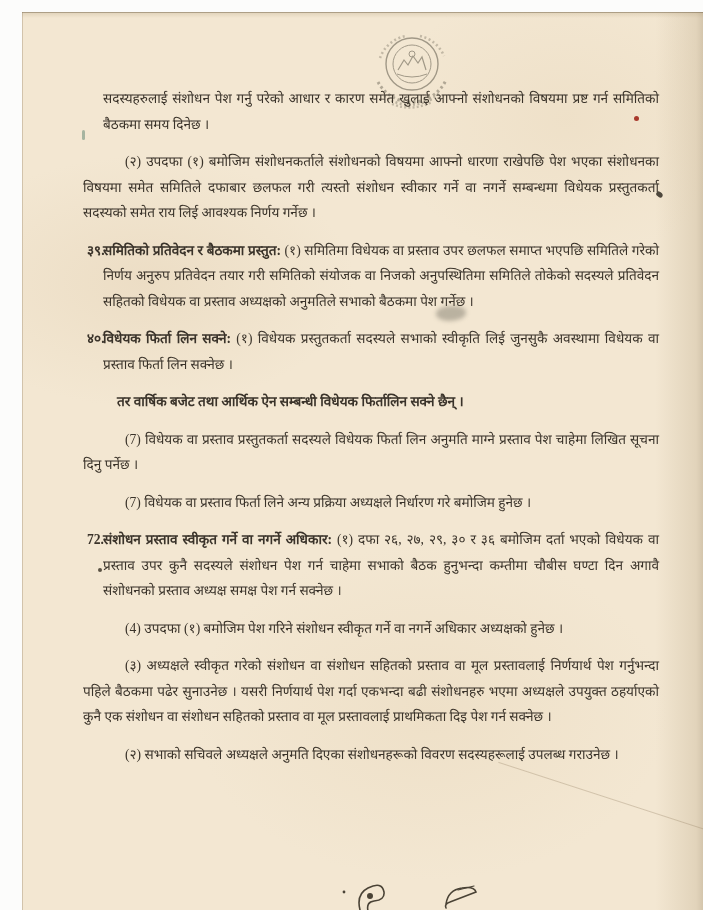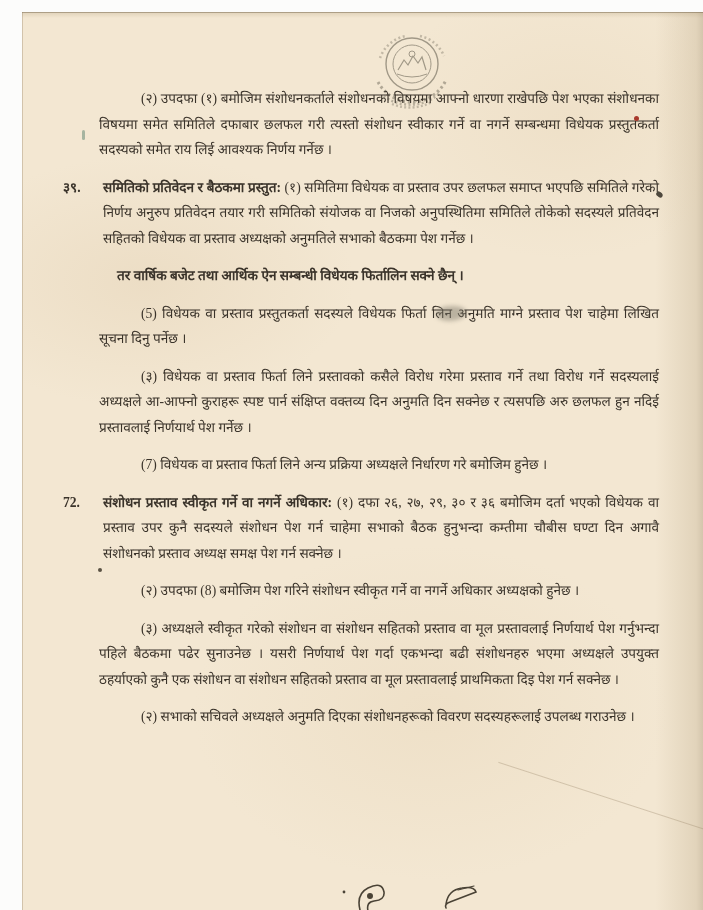--- a/index.html
+++ b/index.html
@@ -20,24 +20,24 @@
       #f3e7d2;
     box-shadow:inset 1px 0 0 rgba(150,130,100,.35), inset 0 1px 0 rgba(110,95,70,.45);
   }
   .doc{
     position:absolute;left:41px;top:74px;width:596px;
     color:#3a332a;font-size:13.6px;line-height:25.5px;
     text-align:justify;
   }
   .block{margin:0 0 12px 0;}
   .section{display:grid;grid-template-columns:40px 1fr;}
-  .sec-num{font-weight:600;}
+  .sec-num{font-weight:600;margin-left:24px;}
   .sec-heading{text-underline-offset:3px;font-weight:600;}
   .cont{margin-left:40px;}
-  .sub{margin-left:36px;text-indent:42px;}
+  .sub{margin-left:20px;text-indent:42px;}
   .proviso{margin-left:40px;text-indent:14px;font-weight:bold;}
   .seal{position:absolute;left:342px;top:12px;width:96px;height:96px;opacity:.62;filter:blur(.4px);}
   .sig{position:absolute;left:286px;top:858px;width:220px;height:44px;}
   .speck{position:absolute;border-radius:50%;}
   .speck.red{left:612px;top:104px;width:5px;height:5px;background:#a8392c;}
   .speck.dark{left:634px;top:180px;width:7px;height:5px;background:#4e483d;transform:rotate(35deg);border-radius:40% 60% 50% 50%;}
   .speck.tiny{left:76px;top:556px;width:4px;height:4px;background:#5a5244;}
   .speck.green{left:60px;top:118px;width:3px;height:10px;background:rgba(90,130,110,.5);border-radius:2px;}
   .smudge{
     position:absolute;left:414px;top:294px;width:30px;height:15px;
@@ -63,44 +63,48 @@
       <circle cx="48" cy="30" r="3" stroke-width="1"></circle>
       <path d="M14,58 a38,38 0 0 0 68,-2" stroke-dasharray="2.5 2.8" stroke-width="3" opacity=".8"></path>
       <path d="M20,72 a34,24 0 0 0 56,-4" stroke-dasharray="2 2.4" stroke-width="2.6" opacity=".7"></path>
       <path d="M16,34 a34,34 0 0 1 26,-22" stroke-dasharray="2 2.6" stroke-width="2.6" opacity=".6"></path>
       <path d="M56,12 a34,34 0 0 1 24,20" stroke-dasharray="2 2.6" stroke-width="2.6" opacity=".6"></path>
       <path d="M28,80 q20,8 40,-2" stroke-dasharray="2 2.2" stroke-width="2.4" opacity=".6"></path>
     </g>
   </svg>
 
   <div class="doc" id="doc">
+  <p class="block cont">सदस्यहरुलाई संशोधन पेश गर्नु परेको आधार र कारण समेत खुलाई आफ्नो संशोधनको विषयमा प्रष्ट गर्न समितिको बैठकमा समय दिनेछ ।</p>
 
   <p class="block sub">(२) उपदफा (१) बमोजिम संशोधनकर्ताले संशोधनको विषयमा आफ्नो धारणा राखेपछि पेश भएका संशोधनका विषयमा समेत समितिले दफाबार छलफल गरी त्यस्तो संशोधन स्वीकार गर्ने वा नगर्ने सम्बन्धमा विधेयक प्रस्तुतकर्ता सदस्यको समेत राय लिई आवश्यक निर्णय गर्नेछ ।</p>
 
   <div class="block section">
     <span class="sec-num">३९.</span>
     <span class="sec-body"><span class="sec-heading">समितिको प्रतिवेदन र बैठकमा प्रस्तुत:</span> <span>(१) समितिमा विधेयक वा प्रस्ताव उपर छलफल समाप्त भएपछि समितिले गरेको निर्णय अनुरुप प्रतिवेदन तयार गरी समितिको संयोजक वा निजको अनुपस्थितिमा समितिले तोकेको सदस्यले प्रतिवेदन सहितको विधेयक वा प्रस्ताव अध्यक्षको अनुमतिले सभाको बैठकमा पेश गर्नेछ ।</span></span>
   </div>
 
 
+  <div class="block section">
+    <span class="sec-num">४०.</span>
+    <span class="sec-body"><span class="sec-heading">विधेयक फिर्ता लिन सक्ने:</span> <span>(१) विधेयक प्रस्तुतकर्ता सदस्यले सभाको स्वीकृति लिई जुनसुकै अवस्थामा विधेयक वा प्रस्ताव फिर्ता लिन सक्नेछ ।</span></span>
+  </div>
 
   <p class="block proviso">तर वार्षिक बजेट तथा आर्थिक ऐन सम्बन्धी विधेयक फिर्तालिन सक्ने छैन् ।</p>
 
-  <p class="block sub">(5) विधेयक वा प्रस्ताव प्रस्तुतकर्ता सदस्यले विधेयक फिर्ता लिन अनुमति माग्ने प्रस्ताव पेश चाहेमा लिखित सूचना दिनु पर्नेछ ।</p>
+  <p class="block sub">(7) विधेयक वा प्रस्ताव प्रस्तुतकर्ता सदस्यले विधेयक फिर्ता लिन अनुमति माग्ने प्रस्ताव पेश चाहेमा लिखित सूचना दिनु पर्नेछ ।</p>
 
-  <p class="block sub">(३) विधेयक वा प्रस्ताव फिर्ता लिने प्रस्तावको कसैले विरोध गरेमा प्रस्ताव गर्ने तथा विरोध गर्ने सदस्यलाई अध्यक्षले आ-आफ्नो कुराहरू स्पष्ट पार्न संक्षिप्त वक्तव्य दिन अनुमति दिन सक्नेछ र त्यसपछि अरु छलफल हुन नदिई प्रस्तावलाई निर्णयार्थ पेश गर्नेछ ।</p>
 
   <p class="block sub">(7) विधेयक वा प्रस्ताव फिर्ता लिने अन्य प्रक्रिया अध्यक्षले निर्धारण गरे बमोजिम हुनेछ ।</p>
 
   <div class="block section">
     <span class="sec-num">72.</span>
     <span class="sec-body"><span class="sec-heading">संशोधन प्रस्ताव स्वीकृत गर्ने वा नगर्ने अधिकार:</span> <span>(१) दफा २६, २७, २९, ३० र ३६ बमोजिम दर्ता भएको विधेयक वा प्रस्ताव उपर कुनै सदस्यले संशोधन पेश गर्न चाहेमा सभाको बैठक हुनुभन्दा कम्तीमा चौबीस घण्टा दिन अगावै संशोधनको प्रस्ताव अध्यक्ष समक्ष पेश गर्न सक्नेछ ।</span></span>
   </div>
 
-  <p class="block sub">(२) उपदफा (8) बमोजिम पेश गरिने संशोधन स्वीकृत गर्ने वा नगर्ने अधिकार अध्यक्षको हुनेछ ।</p>
+  <p class="block sub">(4) उपदफा (१) बमोजिम पेश गरिने संशोधन स्वीकृत गर्ने वा नगर्ने अधिकार अध्यक्षको हुनेछ ।</p>
 
   <p class="block sub">(३) अध्यक्षले स्वीकृत गरेको संशोधन वा संशोधन सहितको प्रस्ताव वा मूल प्रस्तावलाई निर्णयार्थ पेश गर्नुभन्दा पहिले बैठकमा पढेर सुनाउनेछ । यसरी निर्णयार्थ पेश गर्दा एकभन्दा बढी संशोधनहरु भएमा अध्यक्षले उपयुक्त ठहर्याएको कुनै एक संशोधन वा संशोधन सहितको प्रस्ताव वा मूल प्रस्तावलाई प्राथमिकता दिइ पेश गर्न सक्नेछ ।</p>
 
   <p class="block sub">(२) सभाको सचिवले अध्यक्षले अनुमति दिएका संशोधनहरूको विवरण सदस्यहरूलाई उपलब्ध गराउनेछ ।</p>
 
 </div>
 
   <div class="smudge"></div>
 
   <div class="speck red"></div>

